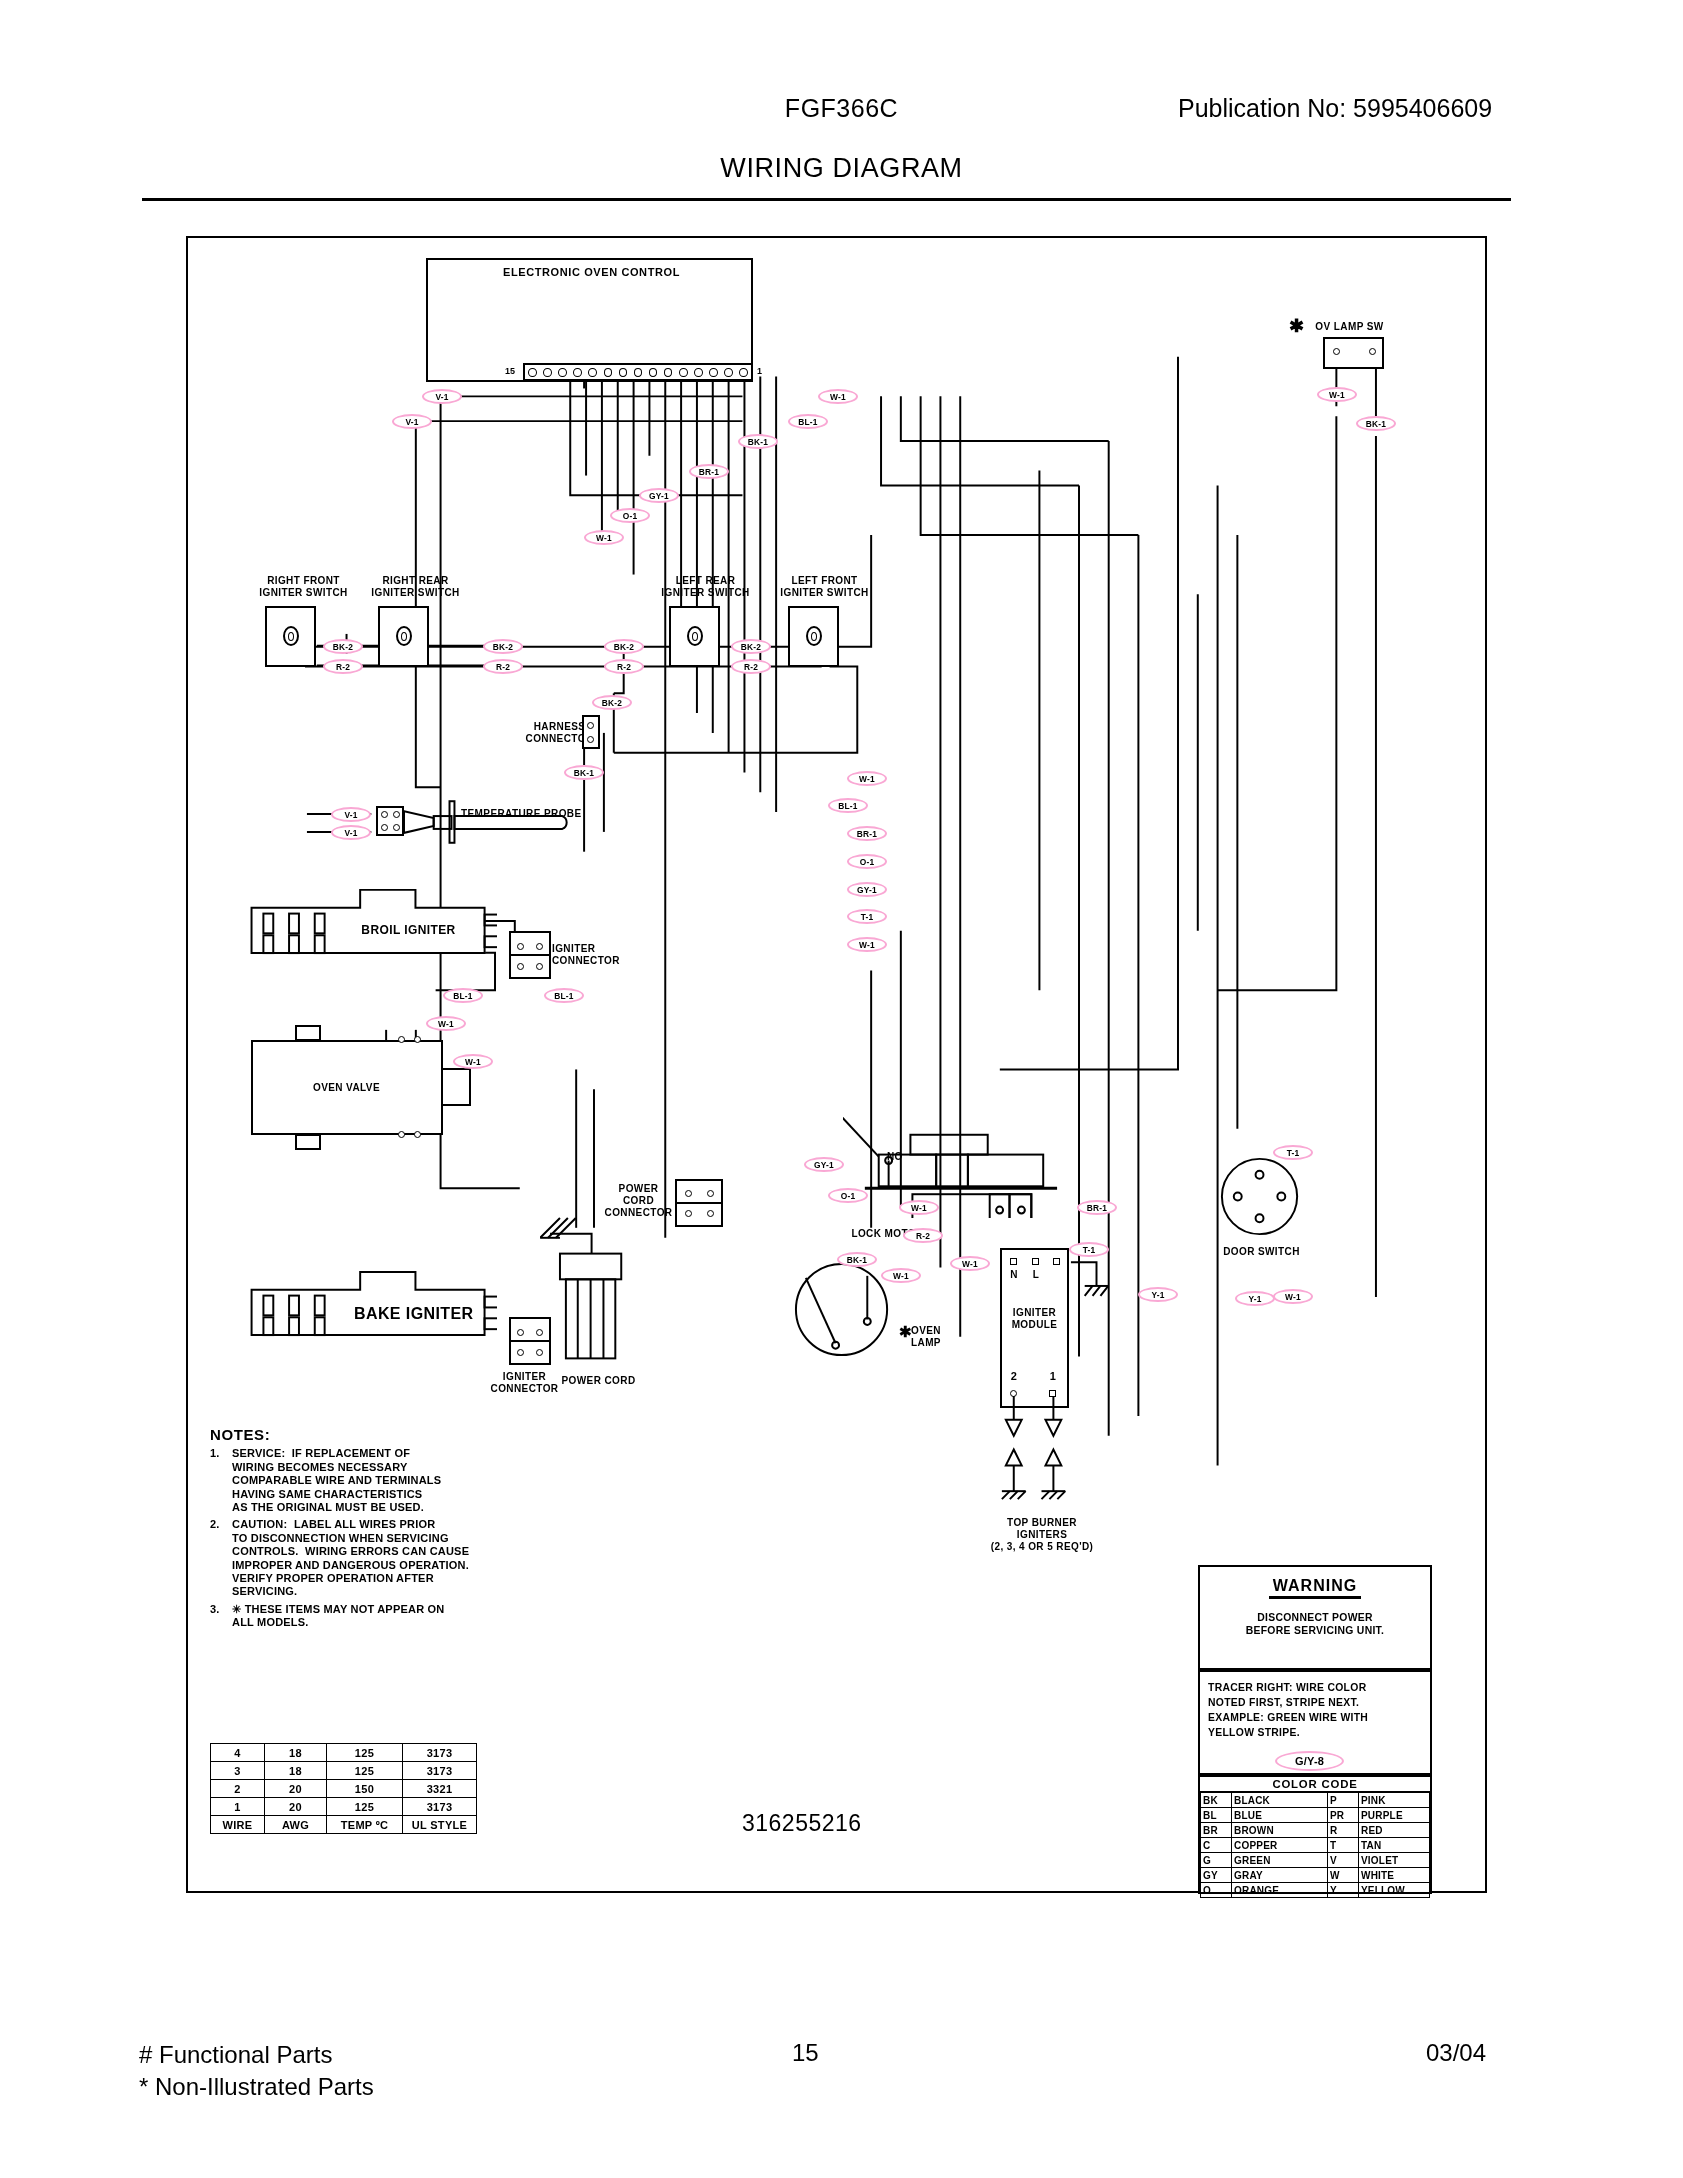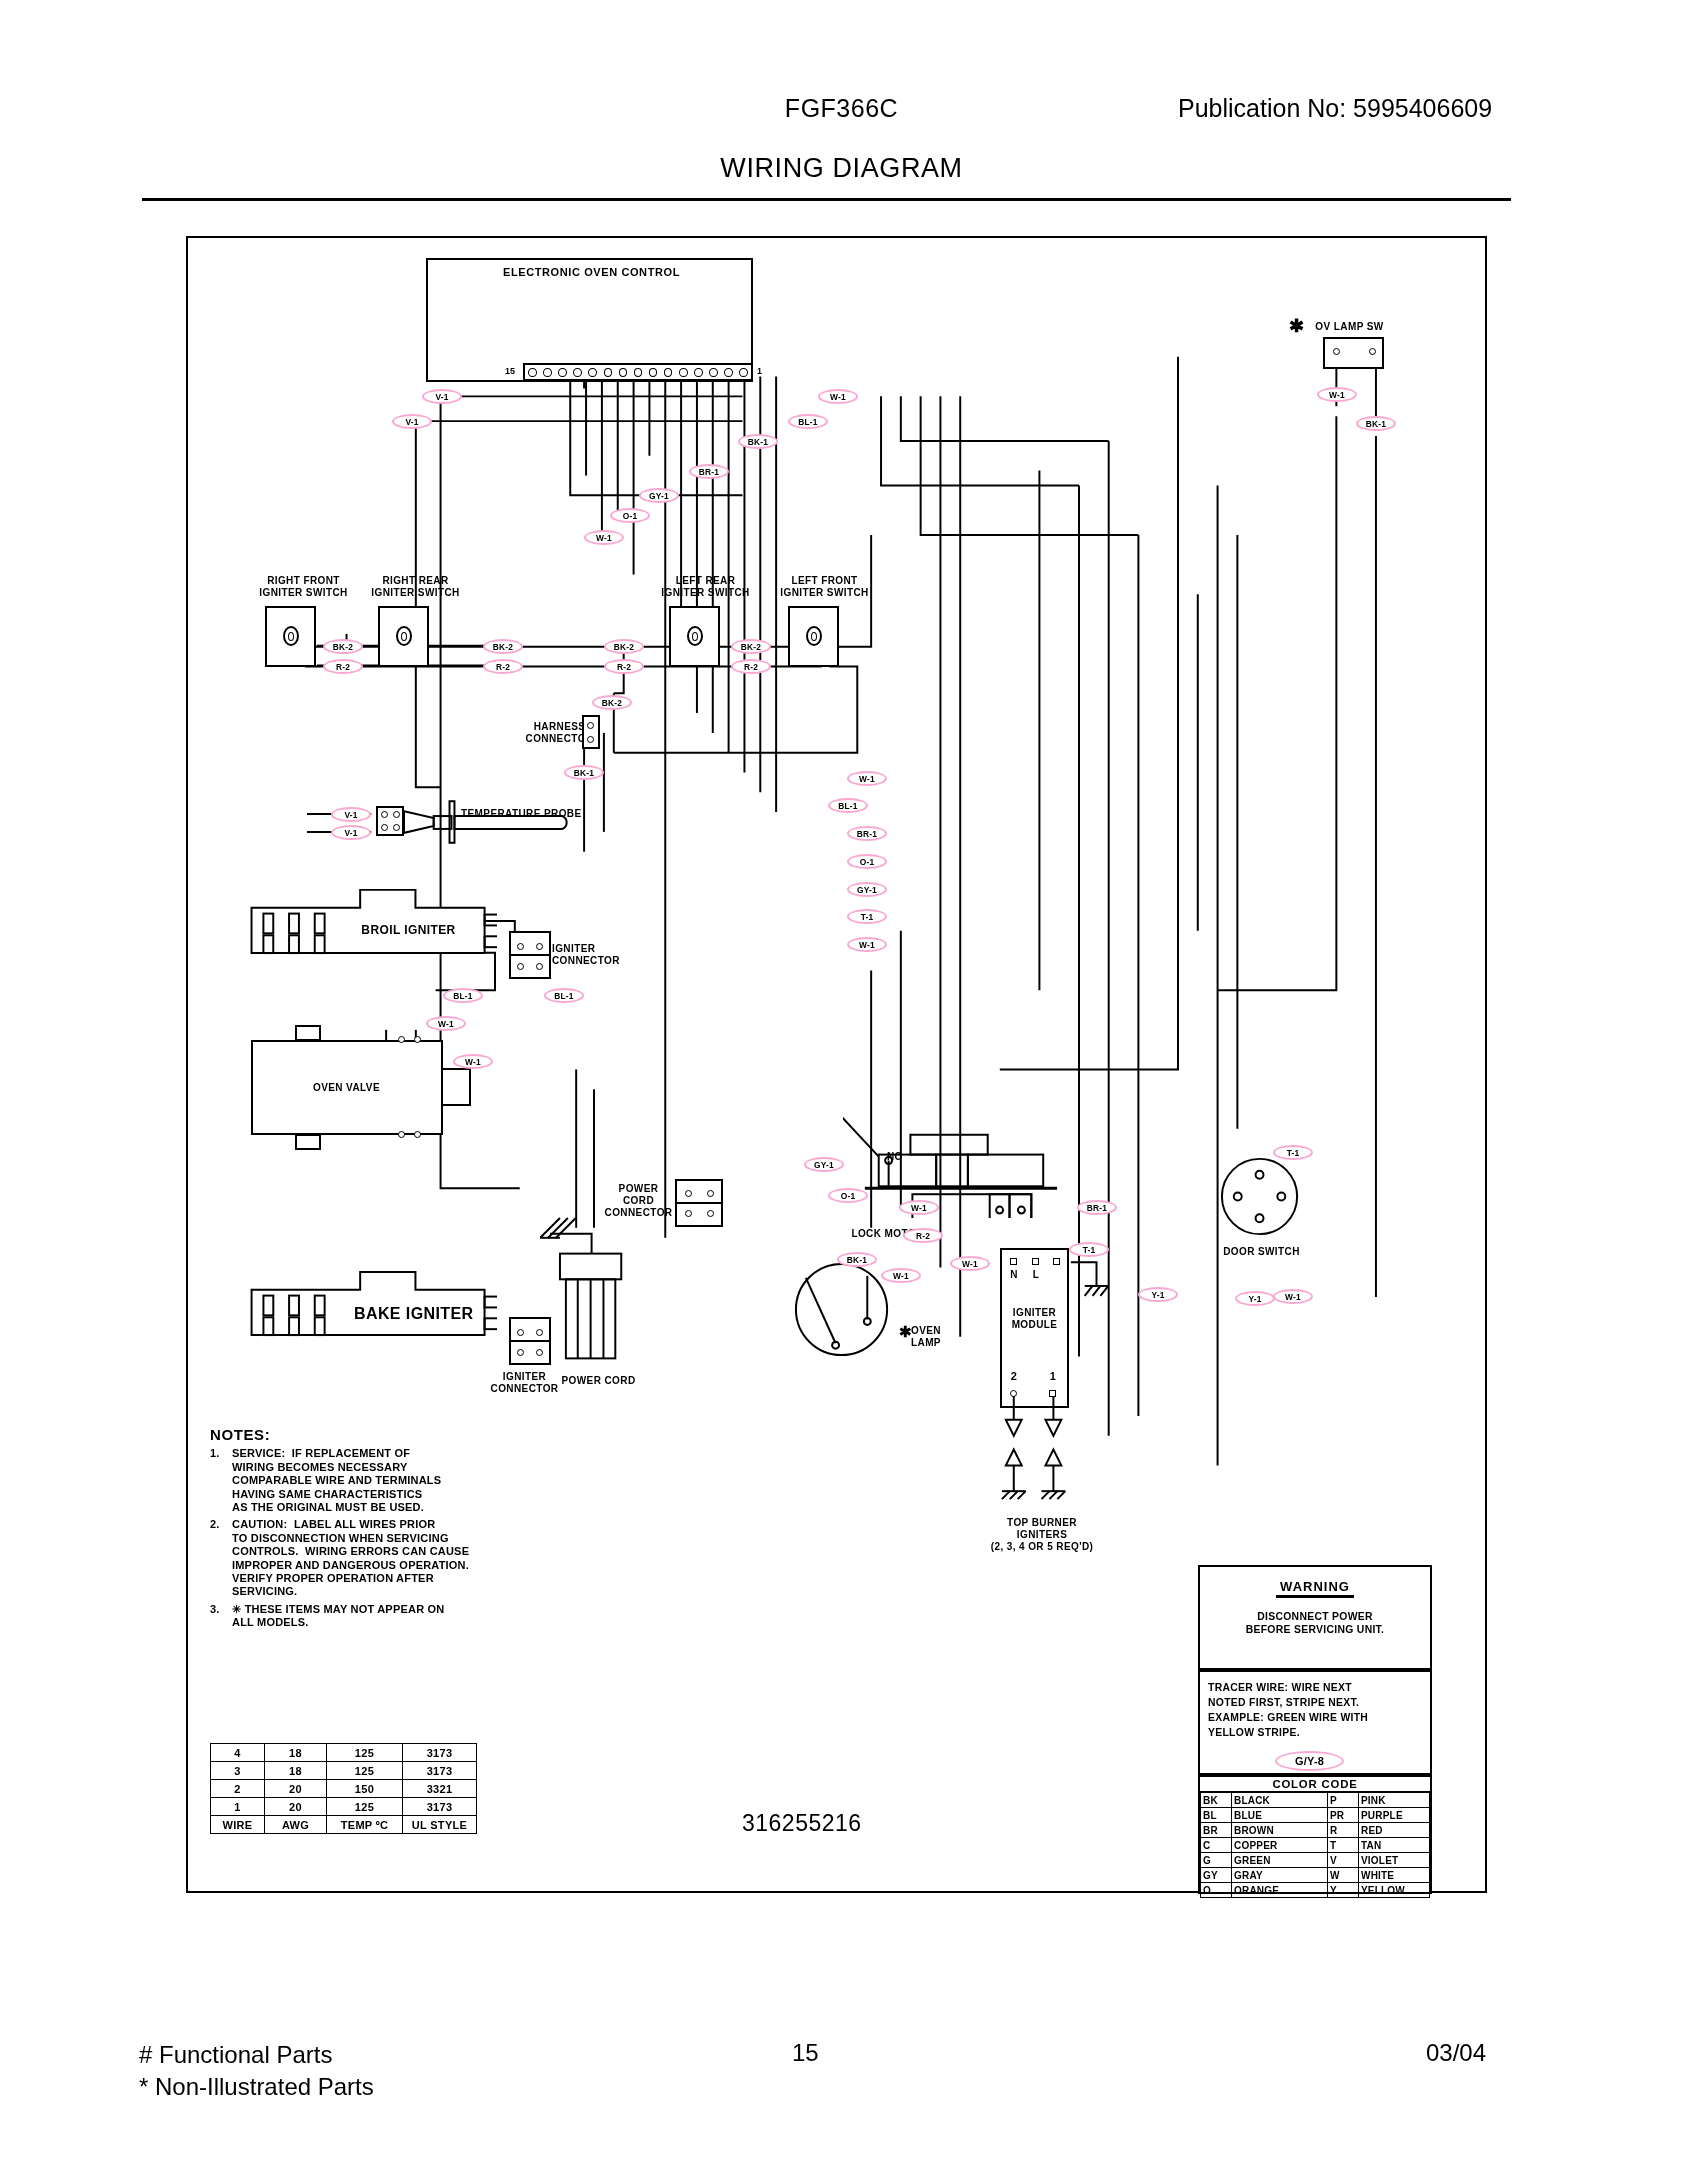--- a/index.html
+++ b/index.html
@@ -34,21 +34,21 @@
   .pinnum{position:absolute;font-size:9px;font-weight:bold;}
   
   .knob{position:absolute;width:16px;height:20px;border:2px solid #000;border-radius:50%;box-sizing:border-box;}
   .knob i{position:absolute;left:3px;top:4px;width:6px;height:9px;border:1.6px solid #000;border-radius:50%;box-sizing:border-box;display:block;}
   
   .conn{position:absolute;border:2px solid #000;background:#fff;box-sizing:border-box;}
   .term{position:absolute;width:7px;height:7px;border:1.6px solid #000;border-radius:50%;box-sizing:border-box;background:#fff;}
   .termsq{position:absolute;width:7px;height:7px;border:1.6px solid #000;box-sizing:border-box;background:#fff;}
   
   .wbox{position:absolute;border:2px solid #000;box-sizing:border-box;background:#fff;}
-  .wtitle{font-size:13px;font-weight:bold;letter-spacing:1px;text-align:center;
+  .wtitle{font-size:16px;font-weight:bold;letter-spacing:1px;text-align:center;
           border-bottom:3px solid #000;display:inline-block;padding:0 4px 1px;}
   .wsub{font-size:10.4px;font-weight:bold;text-align:center;line-height:1.25;letter-spacing:0.3px;}
   .wtracer{font-size:10.4px;font-weight:bold;line-height:1.45;letter-spacing:0.3px;}
   table.cc{border-collapse:collapse;width:100%;font-size:10px;font-weight:bold;}
   table.cc td{border:1.5px solid #000;padding:0 2px;height:14px;letter-spacing:0.2px;}
   .cchdr{font-size:11.4px;font-weight:bold;text-align:center;letter-spacing:0.8px;}
   
   .notes{position:absolute;font-size:11px;font-weight:bold;line-height:1.22;letter-spacing:0.2px;}
   .notes .nh{font-size:15px;letter-spacing:0.6px;}
   .nrow{display:flex;}
@@ -440,21 +440,21 @@
       <div class="tag" style="left:659px;top:699px;">W-1</div>
 
       <div class="wbox" style="left:1010px;top:1327px;width:234px;height:105px;">
         <div style="text-align:center;margin-top:10px;">
           <span class="wtitle">WARNING</span>
         </div>
         <div class="wsub" style="margin-top:12px;">DISCONNECT POWER</div>
         <div class="wsub">BEFORE SERVICING UNIT.</div>
       </div>
       <div class="wbox" style="left:1010px;top:1432px;width:234px;height:105px;padding:8px 8px 0 8px;">
-        <div class="wtracer">TRACER WIRE:   WIRE NEXT</div>
+        <div class="wtracer">TRACER RIGHT:   WIRE COLOR</div>
         <div class="wtracer">NOTED FIRST, STRIPE NEXT.</div>
         <div class="wtracer">EXAMPLE:   GREEN WIRE WITH</div>
         <div class="wtracer">YELLOW STRIPE.</div>
       </div>
       <div class="tag" style="left:1087px;top:1513px;width:69px;height:20px;font-size:11px;line-height:16px;">G/Y-8</div>
 
       <div class="wbox" style="left:1010px;top:1537px;width:234px;height:119px;">
         <div class="cchdr" style="padding:1px 0 1px;border-bottom:1.5px solid #000;">COLOR CODE</div>
         <table class="cc">
           <tbody>

